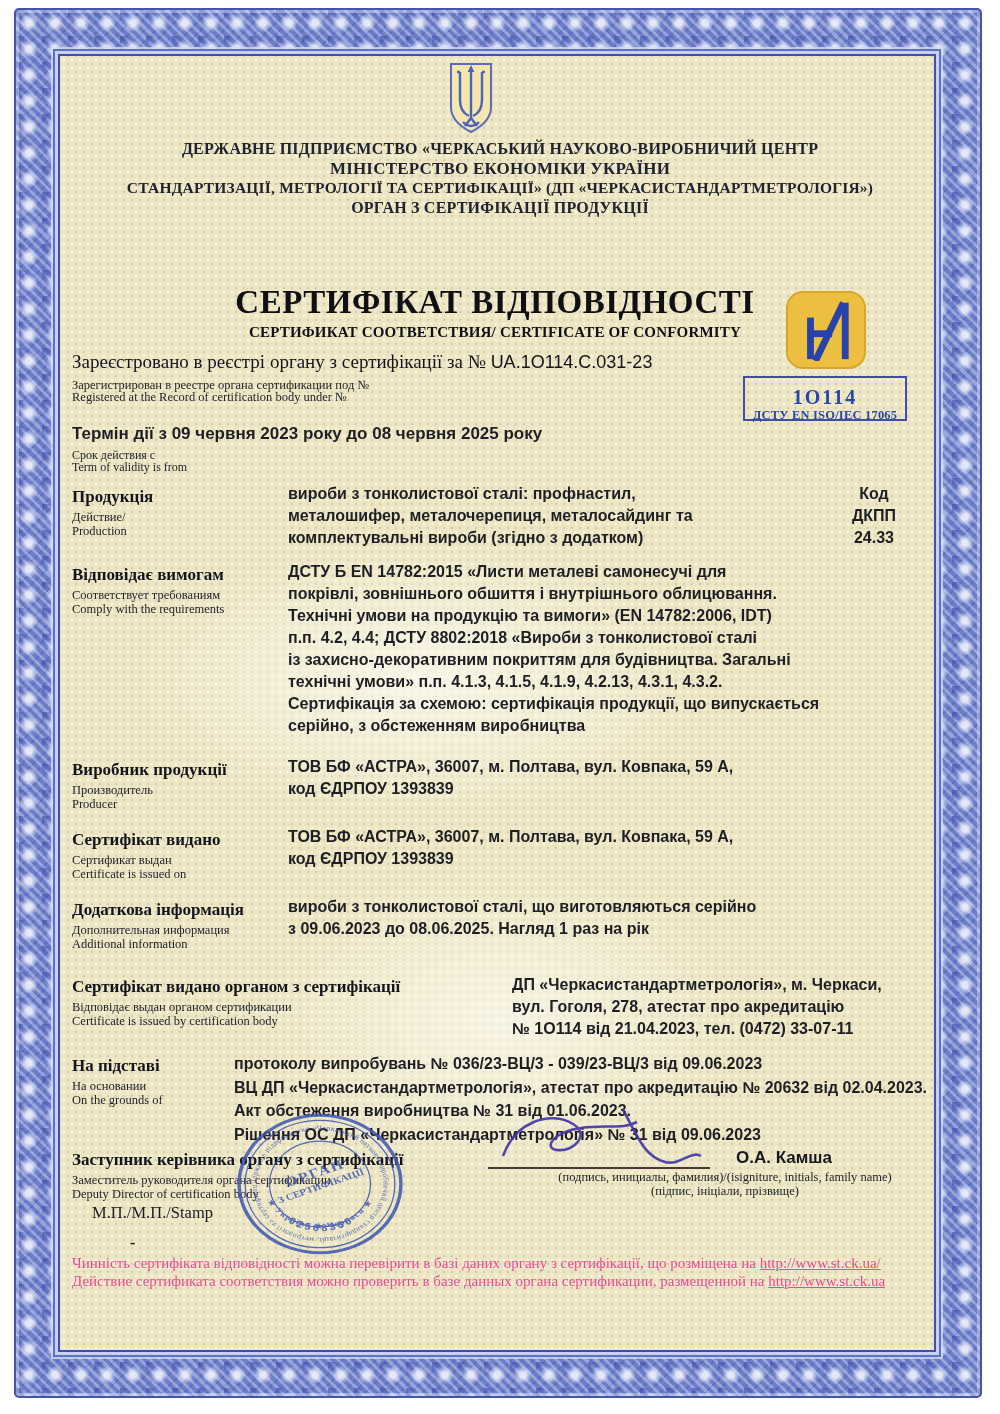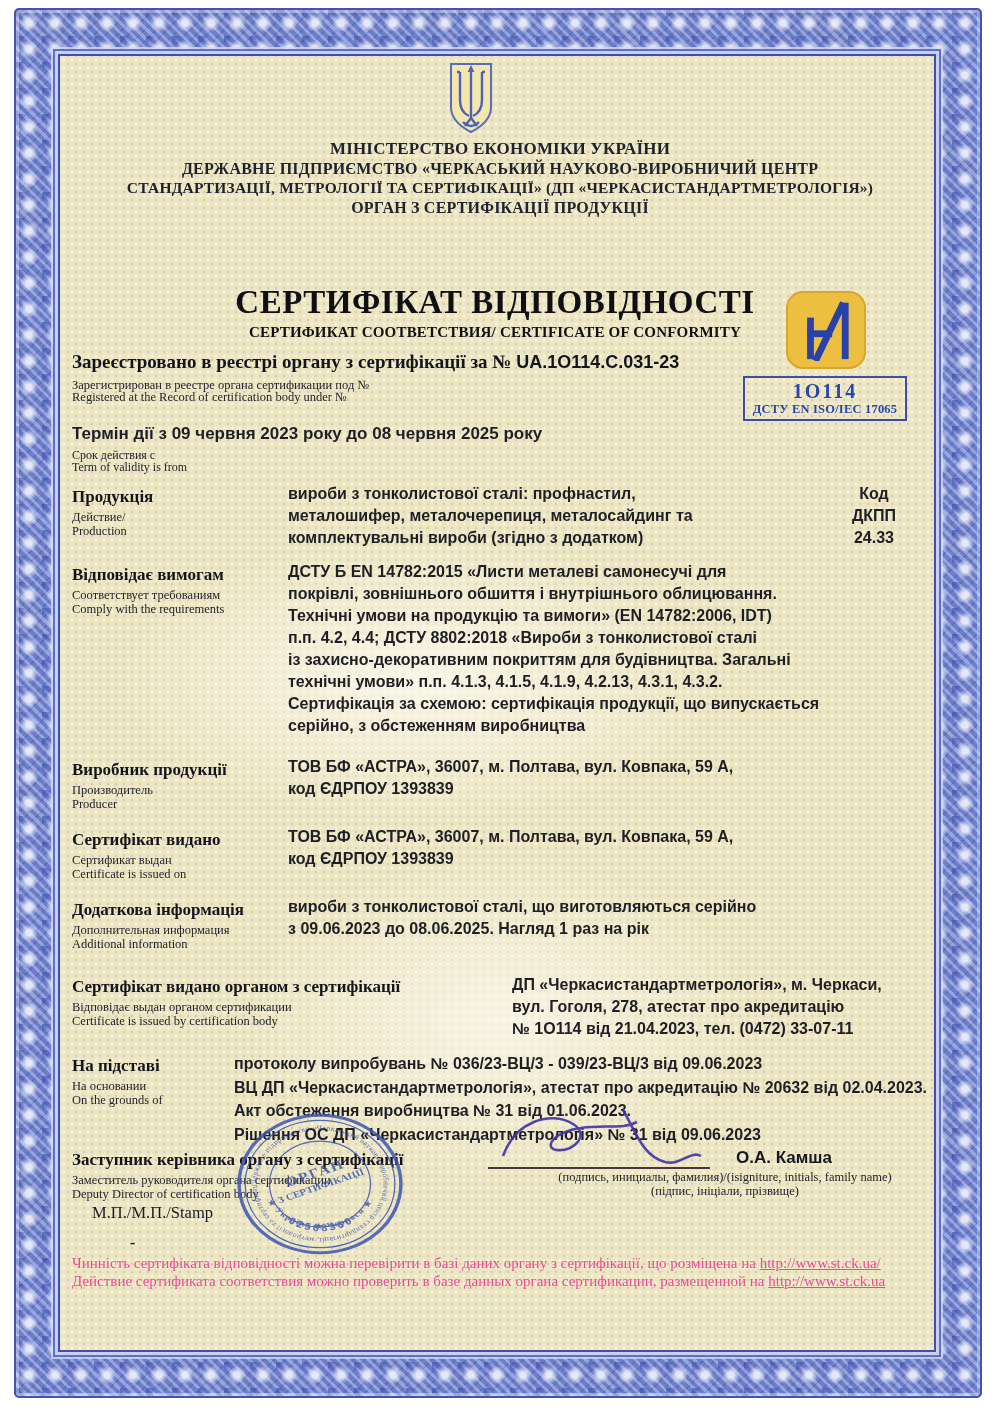--- a/index.html
+++ b/index.html
@@ -56,25 +56,25 @@
   .hline.first { font-size:17px; }
   .hline.third { font-size:15.5px; }
 
   #titleblock { left:80px; top:284px; width:830px; text-align:center; color:#101014; }
   .title { font-size:33px; font-weight:bold; letter-spacing:.5px; line-height:37px; }
   .subtitle { font-size:15px; font-weight:bold; margin-top:3px; letter-spacing:.2px; }
 
   #nalogo { left:786px; top:291px; width:80px; height:78px; background:#ecbf41;
             border:2px solid #d8a62e; border-radius:17px; padding:6px; }
   #accbox { left:743px; top:376px; width:164px; height:45px; border:2px solid #3c4eaa;
-            color:#2946ac; text-align:center; padding-top:2px; }
+            color:#2946ac; text-align:center; padding-top:8px; }
   .acc-num { font-size:20px; font-weight:bold; letter-spacing:2px; line-height:22px; }
   .acc-std { font-size:12.5px; font-weight:bold; letter-spacing:.2px; }
 
-  #reg      { left:72px; top:351px; font-size:19px; font-weight:bold; color:#14141c; }
+  #reg      { left:72px; top:351px; font-size:19px; font-weight:normal; color:#14141c; }
   #reg .reg-num { font-family:"Liberation Sans", sans-serif; font-size:18px; }
   #reg-ru   { left:72px; top:379px; }
   #reg-en   { left:72px; top:391px; }
 
   #term     { left:72px; top:423px; font-size:17px; }
   #term-ru  { left:72px; top:449px; font-size:12px; }
   #term-en  { left:72px; top:461px; font-size:12px; }
 
   #sec-prod     { top:487px; }   #val-prod     { left:288px; top:483px; width:560px; }
   #code         { left:836px; top:483px; width:76px; text-align:center; }
@@ -114,22 +114,22 @@
     <path d="M13 10 V38 Q13 50 22 54"></path>
     <path d="M35 10 V38 Q35 50 26 54"></path>
     <path d="M24 56 L18 64 M24 56 L30 64"></path>
     <path d="M16 60 Q24 68 32 60"></path>
     <path d="M13 10 h-3 M35 10 h3"></path>
   </g>
   <path d="M24 3 l-3.4 7 h6.8 Z" fill="#4f62ba"></path>
 </svg>
 
 <div id="hdr" class="abs">
+  <div class="hline">ДЕРЖАВНЕ ПІДПРИЄМСТВО «ЧЕРКАСЬКИЙ НАУКОВО-ВИРОБНИЧИЙ ЦЕНТР</div>
   <div class="hline first">МІНІСТЕРСТВО ЕКОНОМІКИ УКРАЇНИ</div>
-  <div class="hline">ДЕРЖАВНЕ ПІДПРИЄМСТВО «ЧЕРКАСЬКИЙ НАУКОВО-ВИРОБНИЧИЙ ЦЕНТР</div>
   <div class="hline third">СТАНДАРТИЗАЦІЇ, МЕТРОЛОГІЇ ТА СЕРТИФІКАЦІЇ» (ДП «ЧЕРКАСИСТАНДАРТМЕТРОЛОГІЯ»)</div>
   <div class="hline">ОРГАН З СЕРТИФІКАЦІЇ ПРОДУКЦІЇ</div>
 </div>
 
 <div id="titleblock" class="abs">
   <div class="title">СЕРТИФІКАТ ВІДПОВІДНОСТІ</div>
   <div class="subtitle">СЕРТИФИКАТ СООТВЕТСТВИЯ/ CERTIFICATE OF CONFORMITY</div>
 </div>
 
 <div id="nalogo" class="abs">

